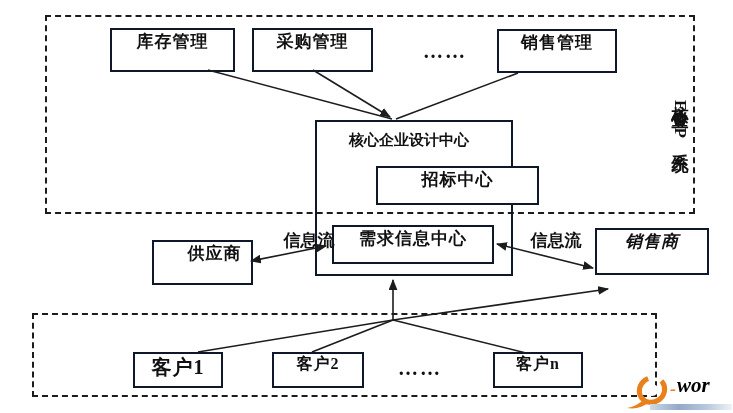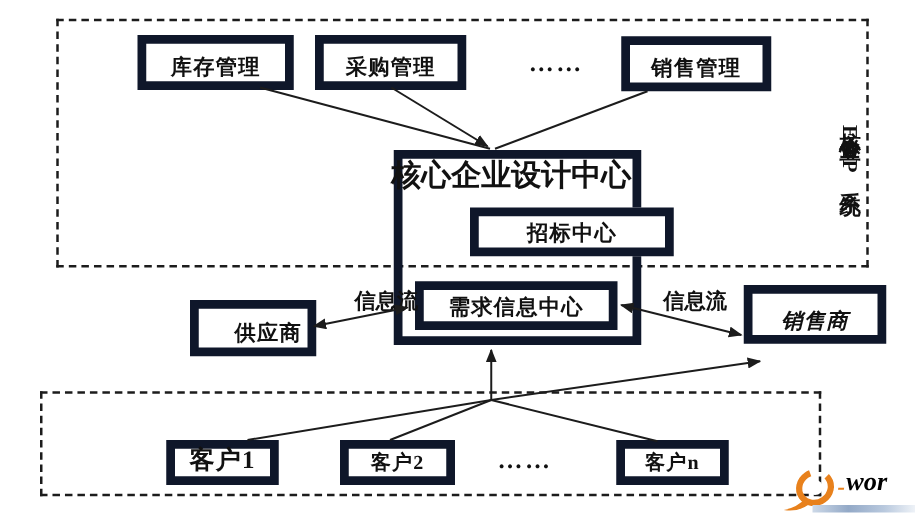--- a/index.html
+++ b/index.html
@@ -1,20 +1,20 @@
 <!DOCTYPE html>
 <html><head>
 <meta charset="utf-8">
 <style>
   html,body{margin:0;padding:0;background:#fff;}
   .stage{position:relative;width:733px;height:413px;background:#ffffff;overflow:hidden;
          font-family:"Liberation Serif","DejaVu Serif",serif;color:#111;}
   .dashed{position:absolute;border:2px dashed #1c1c1c;box-sizing:border-box;z-index:0;background:transparent;}
-  .b{position:absolute;border:7px solid #0f172a;background:#fff;box-sizing:border-box;
-     display:flex;align-items:flex-end;justify-content:center;font-weight:bold;
+  .b{position:absolute;border:2px solid #0f172a;background:#fff;box-sizing:border-box;
+     display:flex;align-items:flex-start;justify-content:center;font-weight:bold;
      font-size:17px;letter-spacing:1px;z-index:2;white-space:nowrap;}
   .t{position:absolute;display:flex;align-items:center;justify-content:center;
      font-weight:bold;z-index:2;white-space:nowrap;}
   #center-box{background:transparent;}
   .dots{font-size:20px;letter-spacing:2px;font-weight:bold;}
   .vert{position:absolute;left:666px;top:36px;height:164px;width:28px;
         writing-mode:vertical-rl;text-orientation:mixed;
         font-weight:bold;font-size:17px;letter-spacing:2px;z-index:2;
         display:flex;align-items:center;justify-content:center;}
   svg.wires{position:absolute;left:0;top:0;z-index:3;pointer-events:none;}
@@ -62,21 +62,21 @@
     <span>采购管理</span>
   </div>
   <div class="t dots" style="left:413px;top:38px;width:64px;height:26px;">……</div>
   <div class="b" style="left:497px;top:29px;width:120px;height:44px;">
     <span>销售管理</span>
   </div>
 
   <div class="vert">核心企业ERP系统</div>
 
   <div class="b" id="center-box" style="left:315px;top:120px;width:198px;height:156px;"></div>
-  <div class="t" style="left:315px;top:124px;width:188px;height:32px;font-size:24px;">核心企业设计中心</div>
+  <div class="t" style="left:315px;top:124px;width:188px;height:32px;font-size:15px;">核心企业设计中心</div>
   <div class="b" style="left:332px;top:166px;width:163px;height:39px;margin-left:44px;">
     <span>招标中心</span>
   </div>
   <div class="b" style="left:332px;top:225px;width:162px;height:39px;">
     <span>需求信息中心</span>
   </div>
 
   <div class="b" style="left:152px;top:240px;width:101px;height:45px;padding-left:24px;">
     <span>供应商</span>
   </div>

